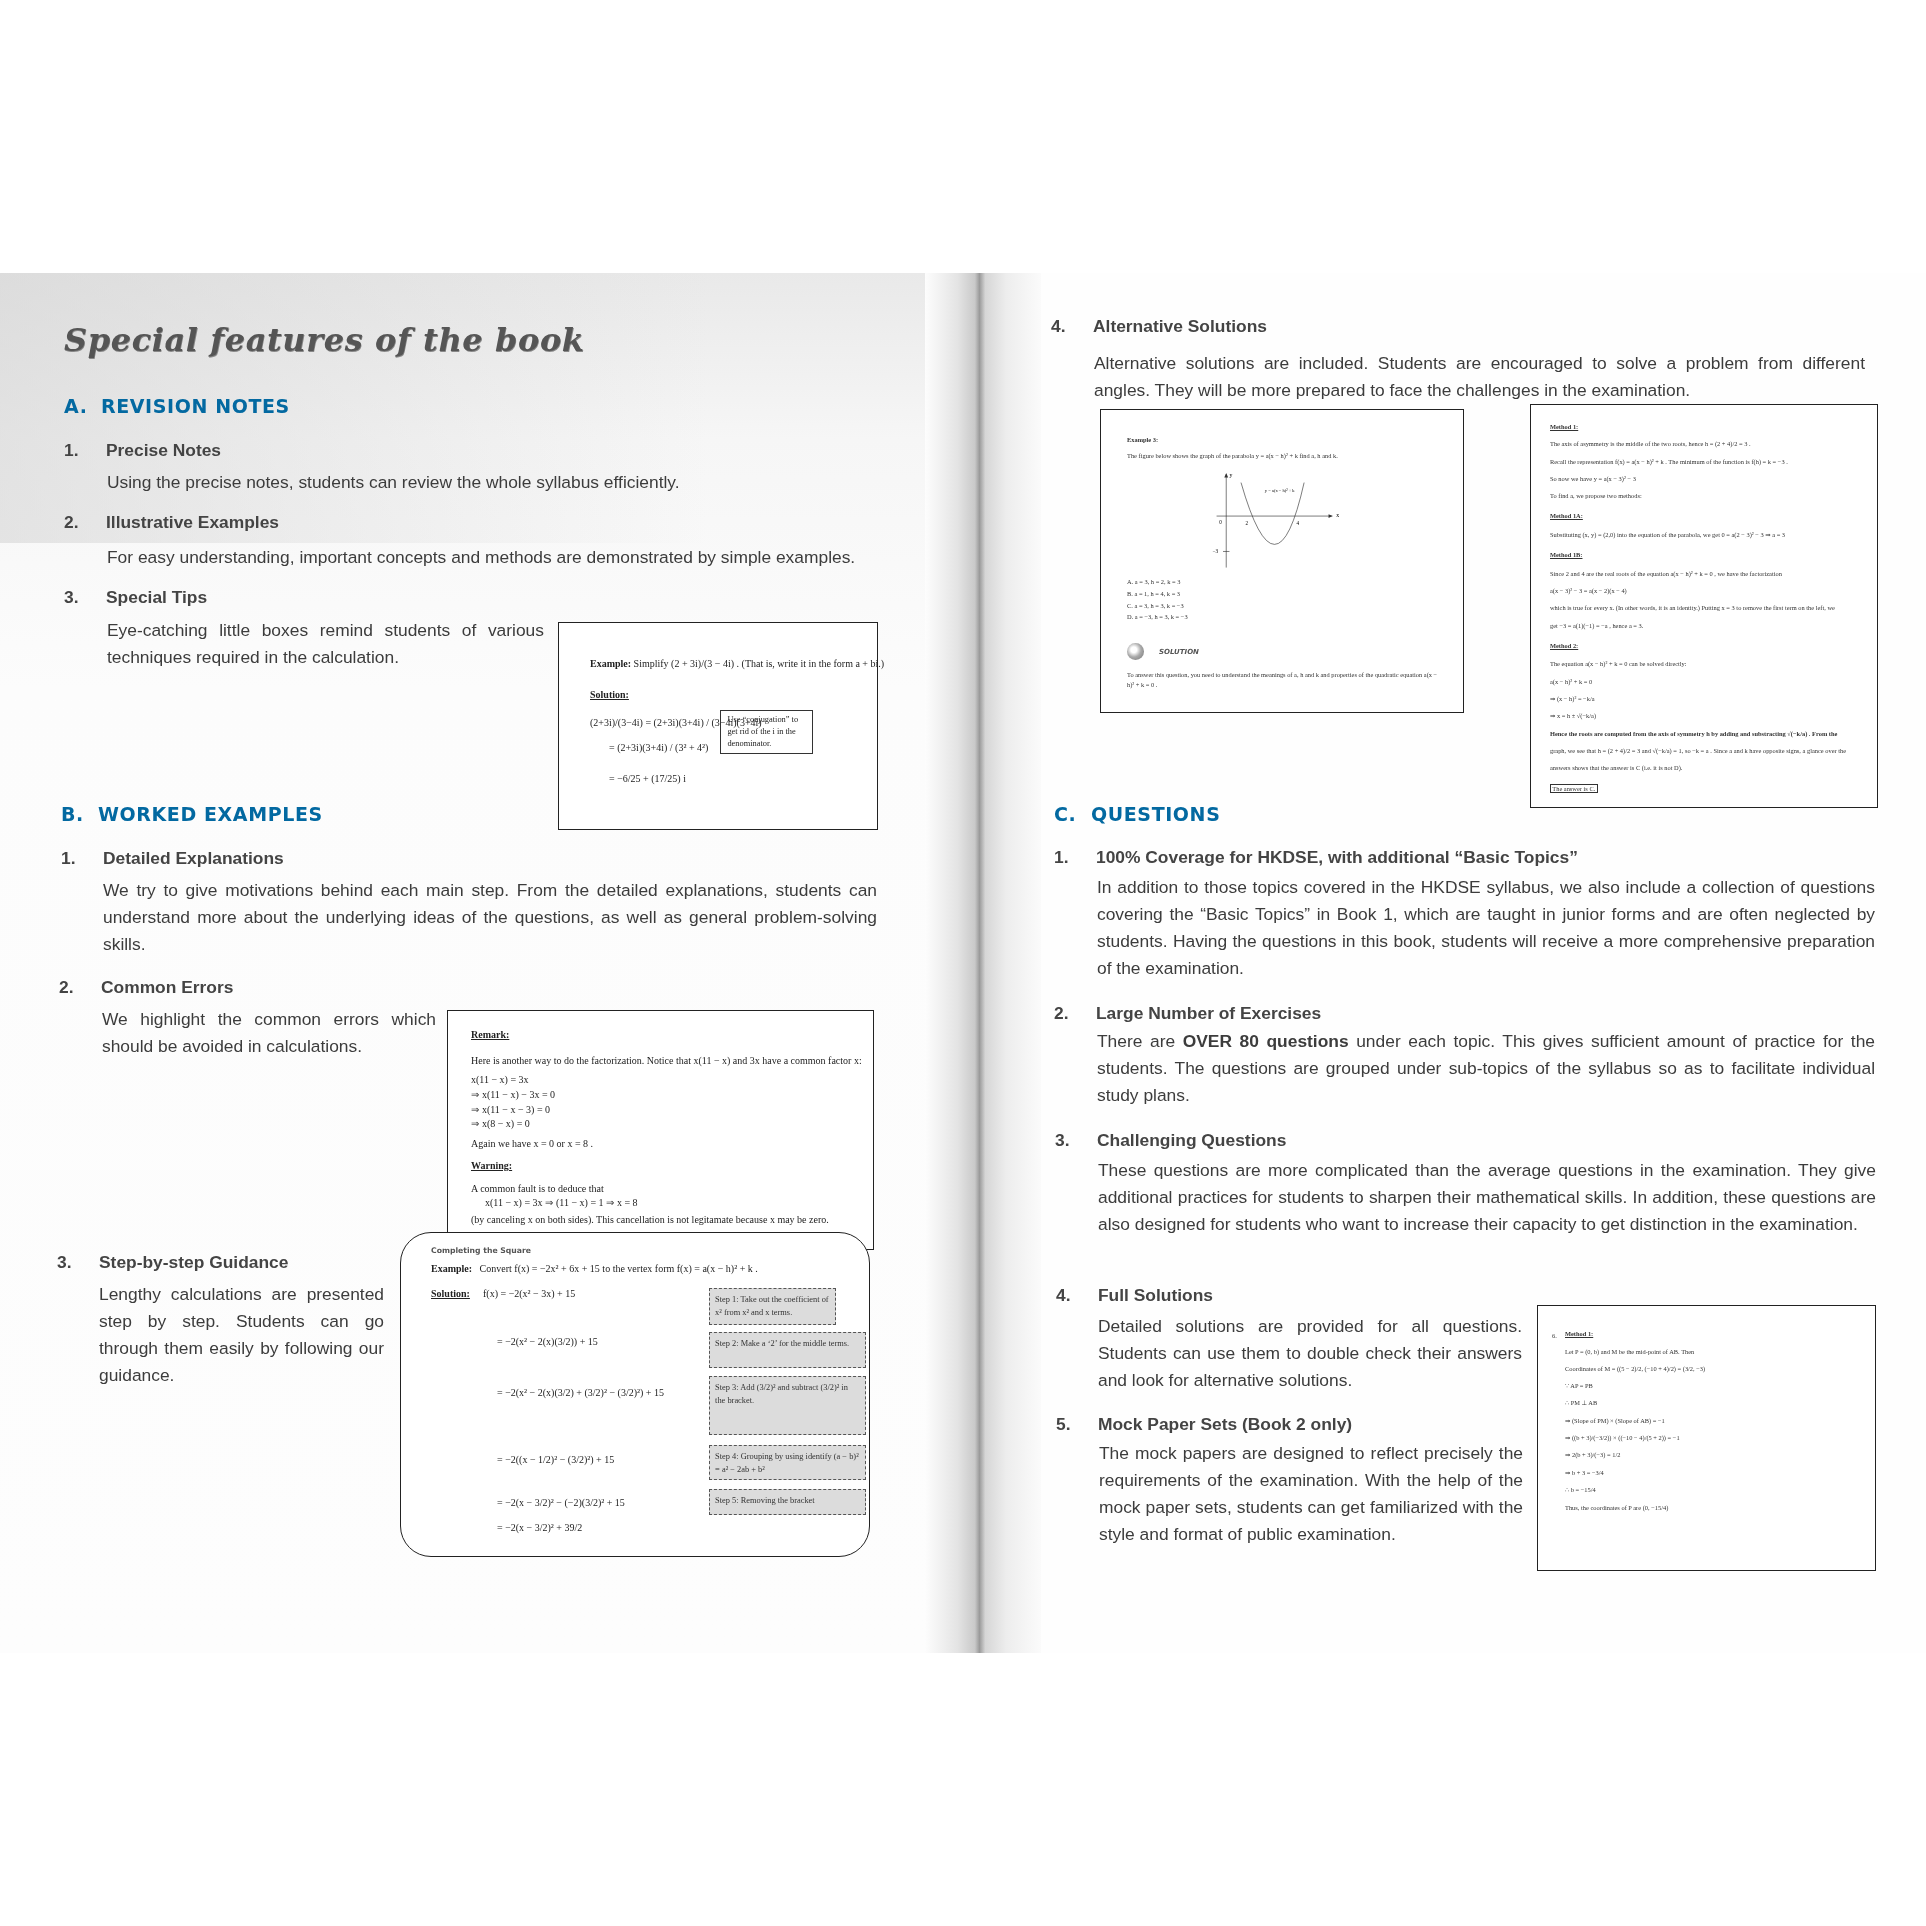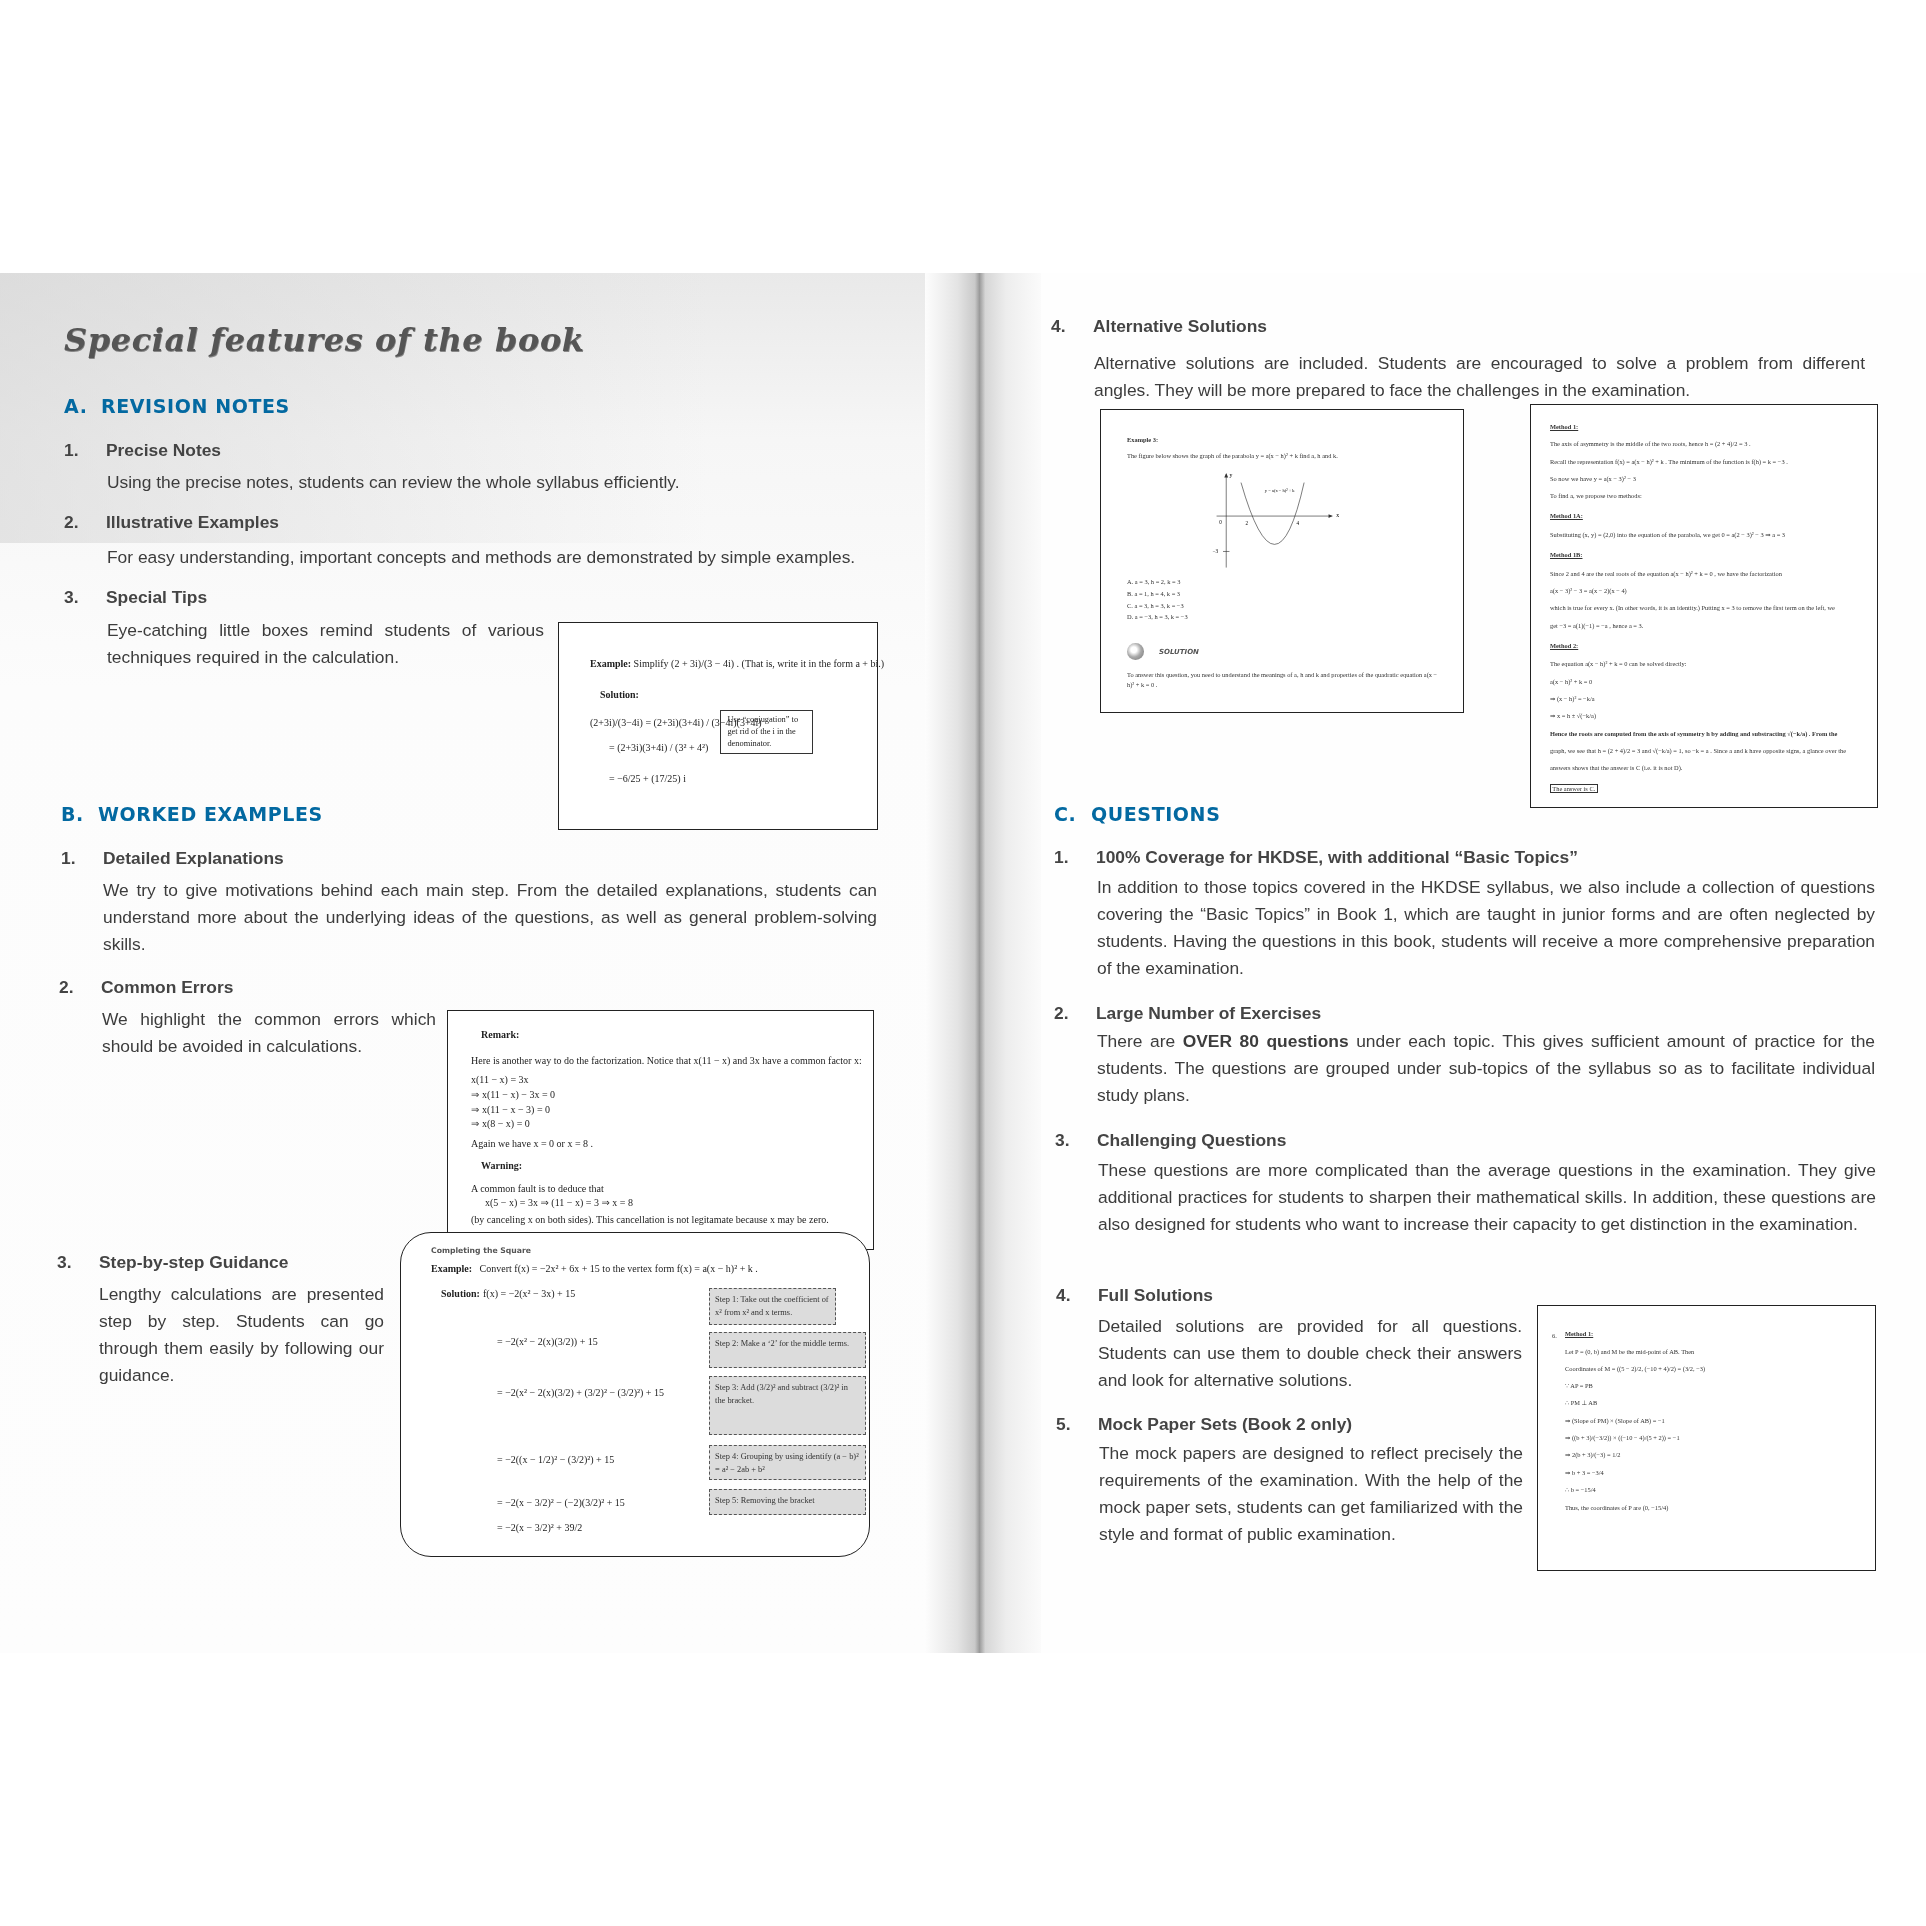--- a/index.html
+++ b/index.html
@@ -42,21 +42,21 @@
   .body-t { font-size:17.4px; line-height:27px; color:#3c3c3c; text-align:justify; }
   .box {
     position:absolute; border:1.3px solid #222; background:#fff;
     font-family:"Liberation Serif", serif; color:#222;
   }
   .grey-step {
     position:absolute; background:#dcdcdc; border:0.6px dashed #555;
     font-family:"Liberation Serif", serif; font-size:8.4px; line-height:13px; padding:3.9px 5.1px;
     box-sizing:border-box; color:#333;
   }
-  .u { font-weight:bold;margin-left:10px; }
+  .u { text-decoration:underline; font-weight:bold; }
   .mline { position:absolute; font-family:"Liberation Serif", serif; font-size:10px; color:#222; white-space:nowrap; }
   .tinyline { position:absolute; font-family:"Liberation Serif", serif; font-size:6.4px; color:#333; white-space:nowrap; }
   .conj {
     position:absolute; border:0.6px solid #333; font-size:8.4px; line-height:12.2px; padding:2.6px 6.4px;
     font-family:"Liberation Serif", serif;
   }
 </style>
 </head>
 <body>
 
@@ -113,21 +113,21 @@
 <div class="box" style="left:447px;top:1010px;width:425px;height:238px;">
   <div class="mline u" style="left:23px;top:18px;">Remark:</div>
   <div class="mline" style="left:23px;top:44px;">Here is another way to do the factorization. Notice that x(11 − x) and 3x have a common factor x:</div>
   <div class="mline" style="left:23px;top:63px;">x(11 − x) = 3x</div>
   <div class="mline" style="left:23px;top:78px;">⇒ x(11 − x) − 3x = 0</div>
   <div class="mline" style="left:23px;top:93px;">⇒ x(11 − x − 3) = 0</div>
   <div class="mline" style="left:23px;top:107px;">⇒ x(8 − x) = 0</div>
   <div class="mline" style="left:23px;top:127px;">Again we have x = 0 or x = 8 .</div>
   <div class="mline u" style="left:23px;top:149px;">Warning:</div>
   <div class="mline" style="left:23px;top:172px;">A common fault is to deduce that</div>
-  <div class="mline" style="left:37px;top:186px;">x(5 − x) = 3x ⇒ (11 − x) = 3 ⇒ x = 8</div>
+  <div class="mline" style="left:37px;top:186px;">x(11 − x) = 3x ⇒ (11 − x) = 1 ⇒ x = 8</div>
   <div class="mline" style="left:23px;top:203px;">(by canceling x on both sides). This cancellation is not legitamate because x may be zero.</div>
 </div>
 
 <div class="abs item-h" style="left:57px;top:1252px;">
   <span class="num">3.</span><span>Step-by-step Guidance</span>
 </div>
 <div class="abs body-t" style="left:99px;top:1281px;width:285px;">Lengthy calculations are presented step by step. Students can go through them easily by following our guidance.</div>
 
 <div class="box" style="left:400px;top:1232px;width:468px;height:323px;border-radius:31px;">
   <div class="mline" style="left:30px;top:13px;font-family:'DejaVu Sans',sans-serif;font-weight:bold;font-size:7.7px;color:#555;">Completing the Square</div>

